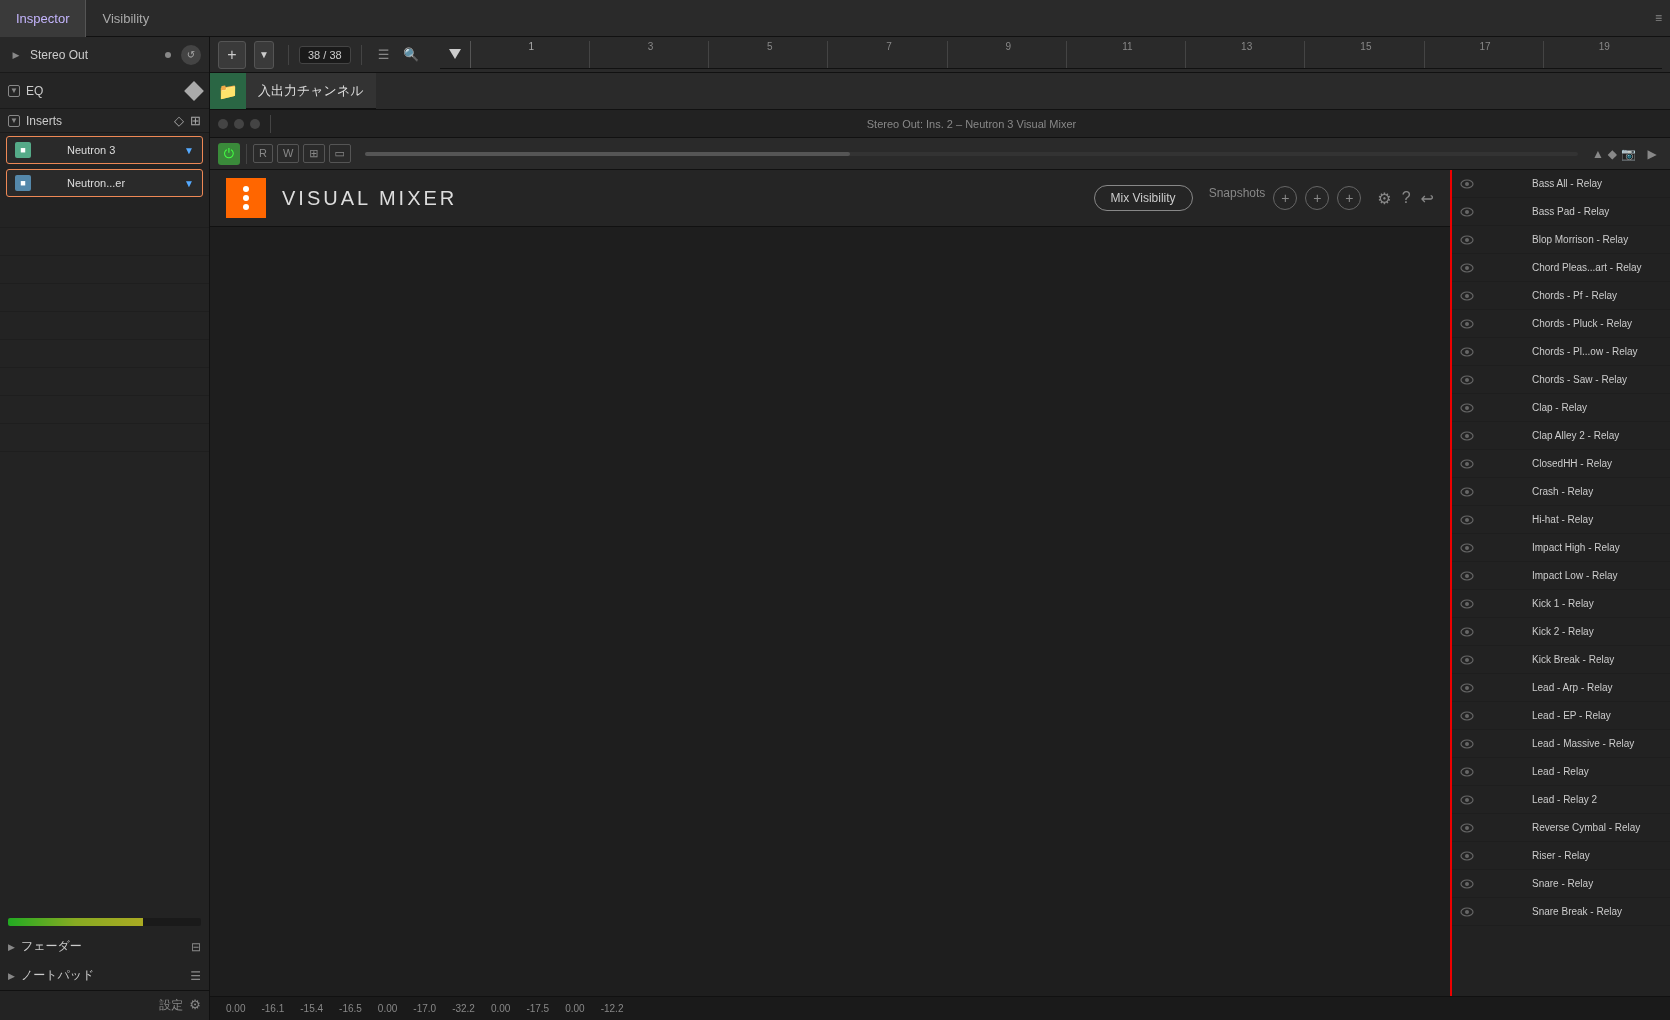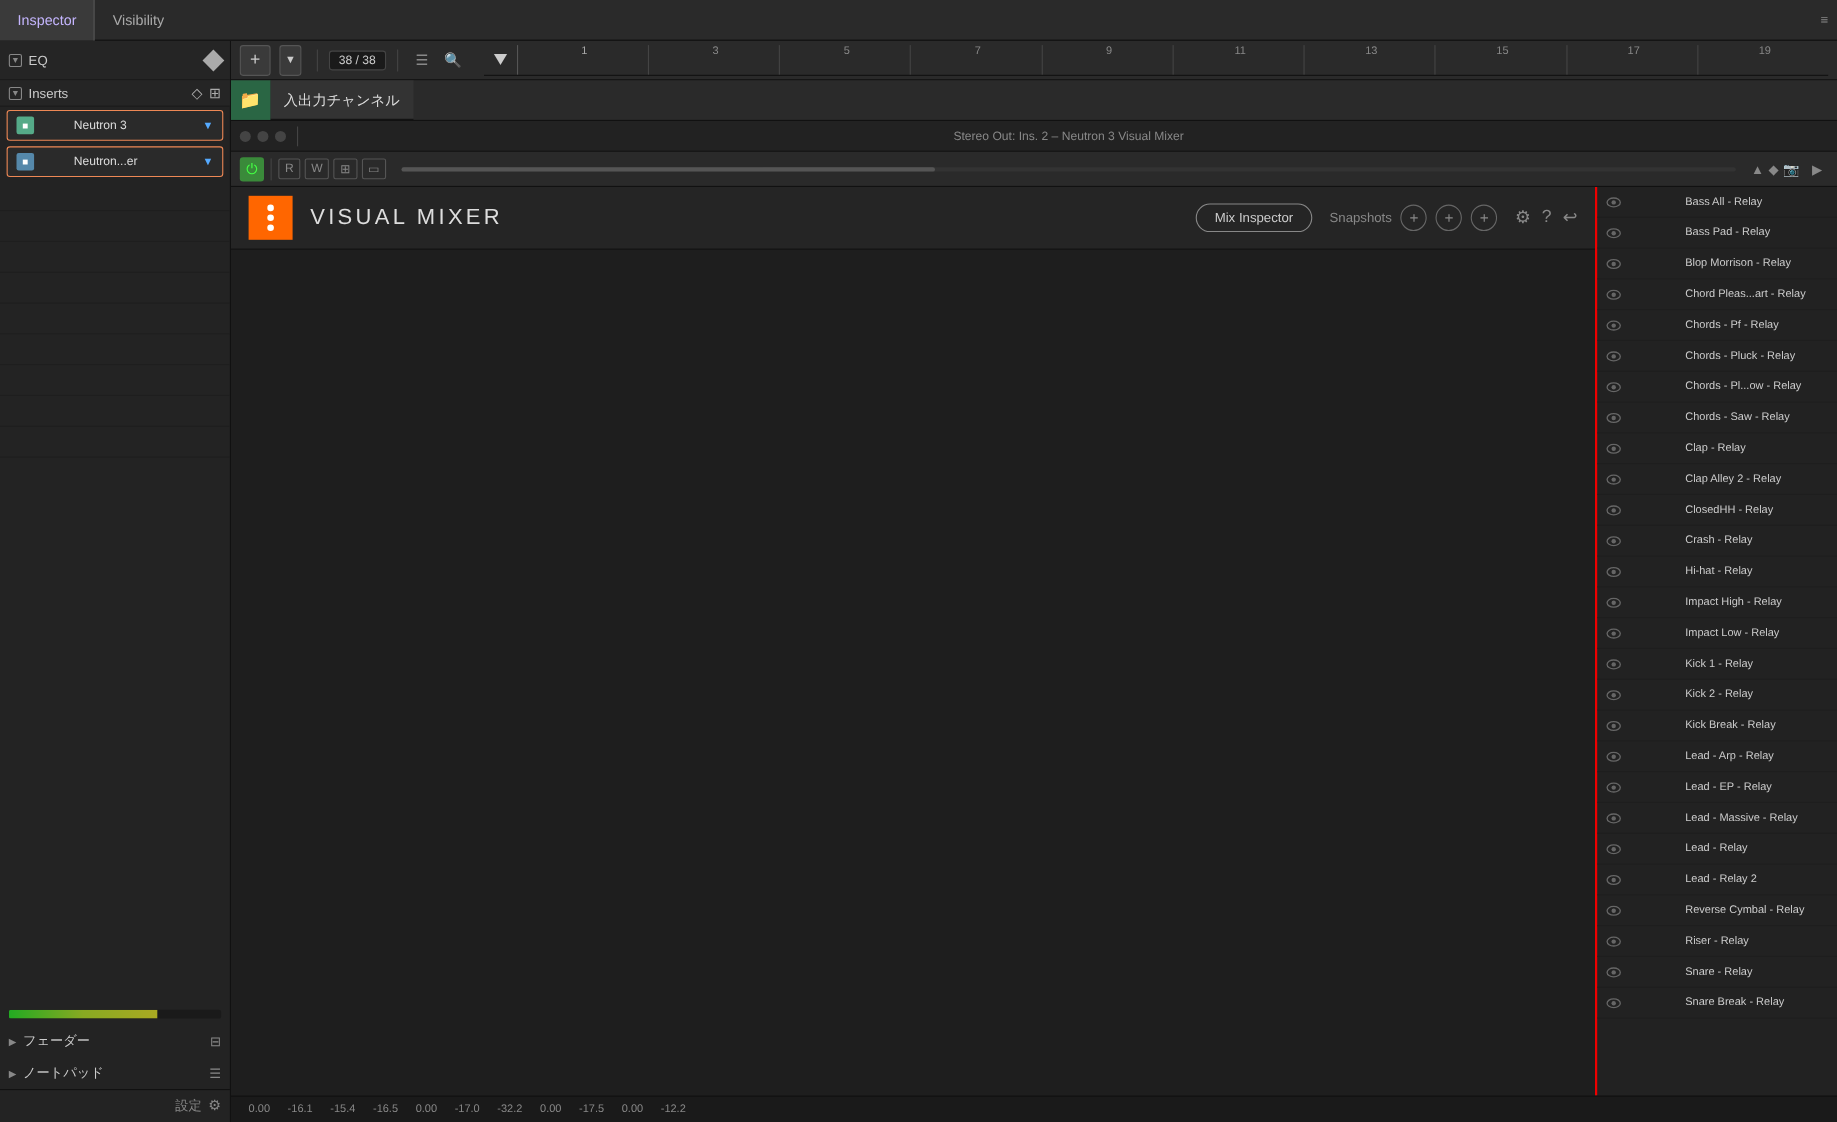--- a/index.html
+++ b/index.html
@@ -334,21 +334,21 @@
       border: 1px solid #888;
       border-radius: 14px;
       padding: 5px 16px;
       color: #ccc;
       font-size: 12px;
       cursor: pointer;
     }
 
     .snapshots-area {
       display: flex;
-      align-items: center;
+      align-items: flex-start;
       margin-left: 16px;
       color: #888;
       gap: 8px;
     }
     .snapshot-plus {
       width: 24px;
       height: 24px;
       border: 1px solid #666;
       border-radius: 50%;
       display: flex;
@@ -528,20 +528,26 @@
   <div class="tab-visibility">
     <span>Visibility</span>
   </div>
   <div class="top-bar-menu">≡</div>
 </div>
 
 <div class="main-layout">
 
   <div class="inspector-panel">
 
+    <div class="inspector-row stereo-out-row">
+      <div class="play-btn"></div>
+      <span class="row-label">Stereo Out</span>
+      <div style="width:6px;height:6px;background:#888;border-radius:50%;margin-right:6px;"></div>
+      <div class="route-btn">↺</div>
+    </div>
 
     <div class="inspector-row eq-row">
       <div style="width:12px;height:12px;border:1px solid #888;border-radius:2px;margin-right:6px;display:flex;align-items:center;justify-content:center;font-size:8px;color:#888;">▼</div>
       <span class="row-label">EQ</span>
       <div class="eq-diamond"></div>
     </div>
 
     <div class="inserts-header">
       <div style="width:12px;height:12px;border:1px solid #888;border-radius:2px;margin-right:6px;display:flex;align-items:center;justify-content:center;font-size:8px;color:#888;">▼</div>
       <span class="inserts-label">Inserts</span>
@@ -679,21 +685,21 @@
         <div class="mixer-header">
           <div class="orange-accent">
             <div style="display:flex;flex-direction:column;gap:3px;">
               <div style="width:6px;height:6px;background:#fff;border-radius:50%;"></div>
               <div style="width:6px;height:6px;background:#fff;border-radius:50%;"></div>
               <div style="width:6px;height:6px;background:#fff;border-radius:50%;"></div>
             </div>
           </div>
           <span class="visual-mixer-title" style="margin-left:16px;">VISUAL MIXER</span>
           <button class="mix-assistant-btn">
-            <span>Mix Inspector</span>
+            <span>Mix Visibility</span>
           </button>
           <div class="snapshots-area">
             <span style="color:#888;font-size:12px;">Snapshots</span>
             <div class="snapshot-plus">+</div>
             <div class="snapshot-plus">+</div>
             <div class="snapshot-plus">+</div>
           </div>
           <div class="mixer-icons">
             <span class="mixer-icon-btn">⚙</span>
             <span class="mixer-icon-btn">?</span>

